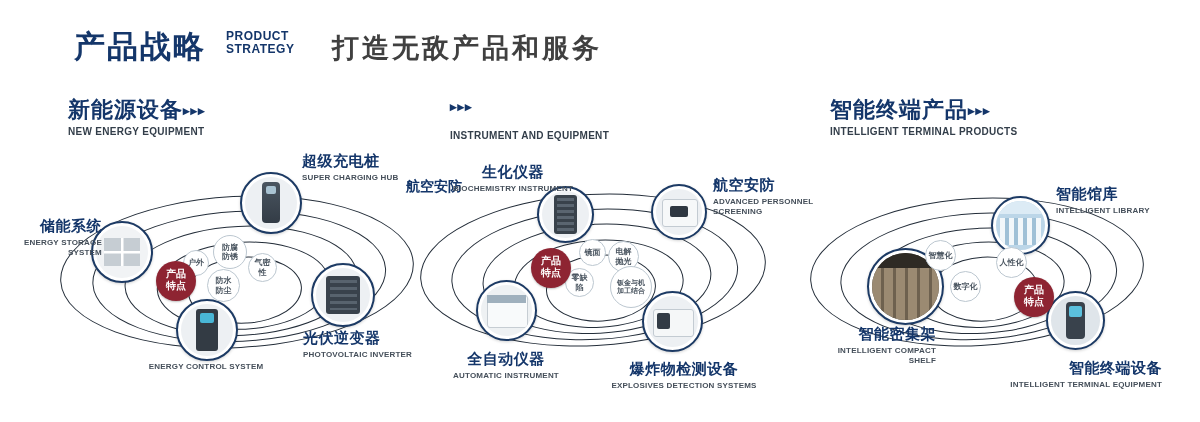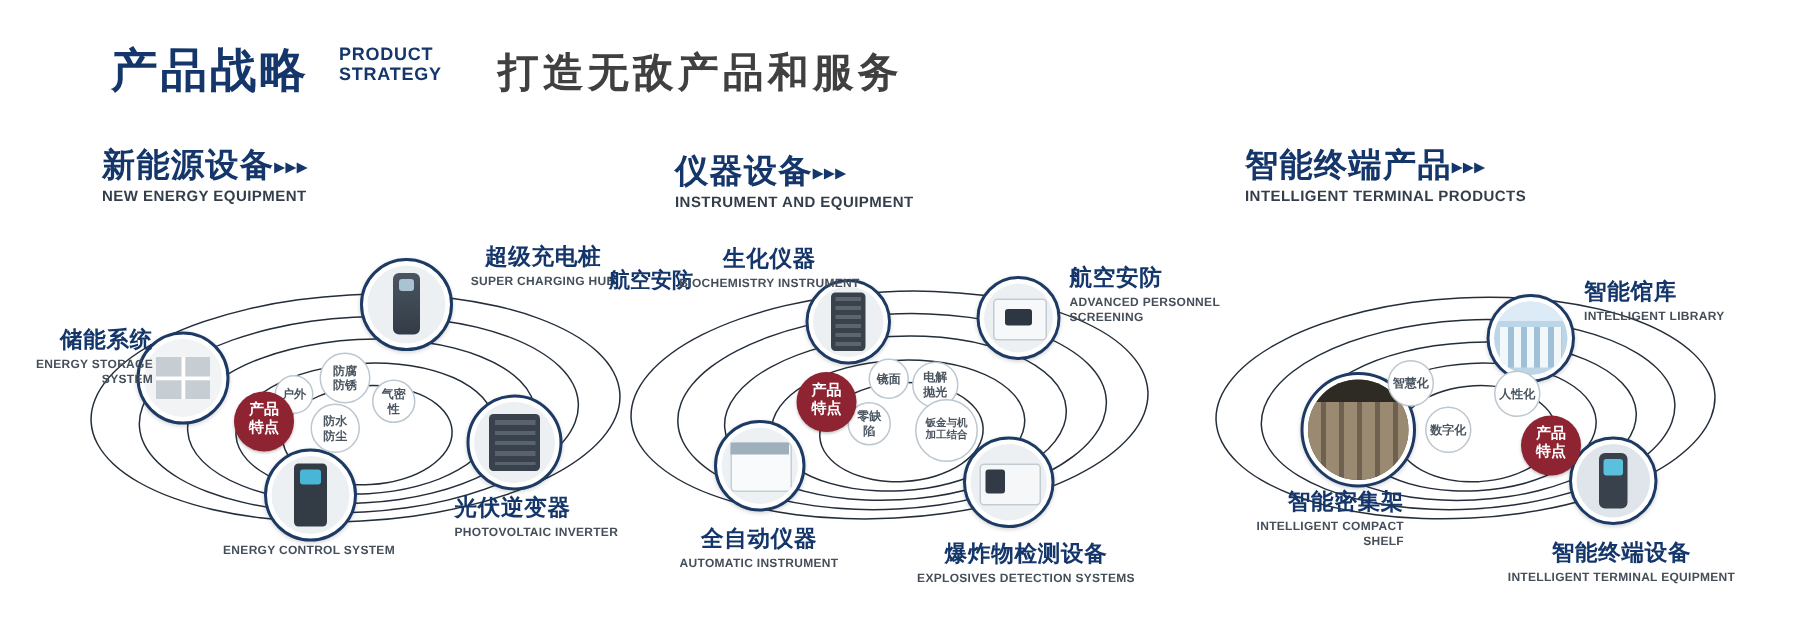--- a/index.html
+++ b/index.html
@@ -72,32 +72,32 @@
   .d-shelf::before{content:"";position:absolute;left:0;top:22%;width:100%;height:78%;background:repeating-linear-gradient(90deg,#9b8a72 0 9px,#6e614f 9px 12px)}
   .d-shelf::after{content:"";position:absolute;left:0;top:0;width:100%;height:22%;background:#2e2a24}
   .d-kiosk{background:#dfe5ea}
   .d-kiosk::before{content:"";position:absolute;left:30%;top:12%;width:40%;height:76%;background:#39424c;border-radius:4px}
   .d-kiosk::after{content:"";position:absolute;left:37%;top:20%;width:26%;height:22%;background:#5bc0dd;border-radius:2px}
 
   
   .plabel{position:absolute;z-index:6}
   .lcn{font-weight:bold;color:#14366a;font-size:15px;letter-spacing:.5px}
   .len{font-weight:bold;color:#454f5a;font-size:8px;letter-spacing:.2px;margin-top:2px;line-height:10px}
-  .l0a{left:302px;top:162px;width:120px;text-align:center}
+  .l0a{left:302px;top:152px;width:120px;text-align:left}
   .l0b{left:6px;top:217px;width:96px;text-align:right}
   .l0c{left:303px;top:329px;width:118px;text-align:left}
   .l0d{left:130px;top:360px;width:152px;text-align:center}
   .l1a{left:448px;top:163px;width:130px;text-align:center}
   .l1side{position:absolute;left:406px;top:178px;font-size:14px;font-weight:bold;color:#14366a;z-index:6}
   .l1b{left:713px;top:176px;width:112px;text-align:left}
   .l1c{left:430px;top:350px;width:152px;text-align:center}
   .l1d{left:600px;top:360px;width:168px;text-align:center}
   .l2a{left:1056px;top:185px;width:122px;text-align:left}
   .l2b{left:828px;top:325px;width:108px;text-align:right}
-  .l2c{left:1000px;top:359px;width:162px;text-align:center}
+  .l2c{left:1000px;top:359px;width:162px;text-align:right}
 
   
   .badge{position:absolute;width:40px;height:40px;border-radius:50%;background:#8e2432;color:#fff;font-size:10px;line-height:12px;font-weight:bold;text-align:center;padding:7px 9px;word-break:break-all;z-index:5;box-shadow:0 1px 2px rgba(0,0,0,.25)}
   .b0{left:156px;top:261px}
   .b1{left:531px;top:248px}
   .b2{left:1014px;top:277px}
   .bubble{position:absolute;border-radius:50%;background:#fff;border:1px solid #bcc7d0;color:#4a5560;font-weight:bold;display:flex;align-items:center;justify-content:center;text-align:center;line-height:1.15;z-index:4;font-size:8px;padding:2px}
   .f0a{left:183px;top:250px;width:26px;height:26px}
   .f0b{left:213px;top:235px;width:34px;height:34px;padding:6px}
   .f0c{left:248px;top:253px;width:29px;height:29px}
@@ -120,21 +120,20 @@
 </div>
 <div class="h-slogan">打造无敌产品和服务</div>
 
 <div class="stitle st0">
   <span>新能源设备</span>
   <span class="chev">▸▸▸</span>
 </div>
 <div class="sen se0">NEW ENERGY EQUIPMENT</div>
 
 <div class="stitle st1">
-  <span>仪器设备</span>
   <span class="chev">▸▸▸</span>
 </div>
 <div class="sen se1">INSTRUMENT AND EQUIPMENT</div>
 
 <div class="stitle st2">
   <span>智能终端产品</span>
   <span class="chev">▸▸▸</span>
 </div>
 <div class="sen se2">INTELLIGENT TERMINAL PRODUCTS</div>
 

